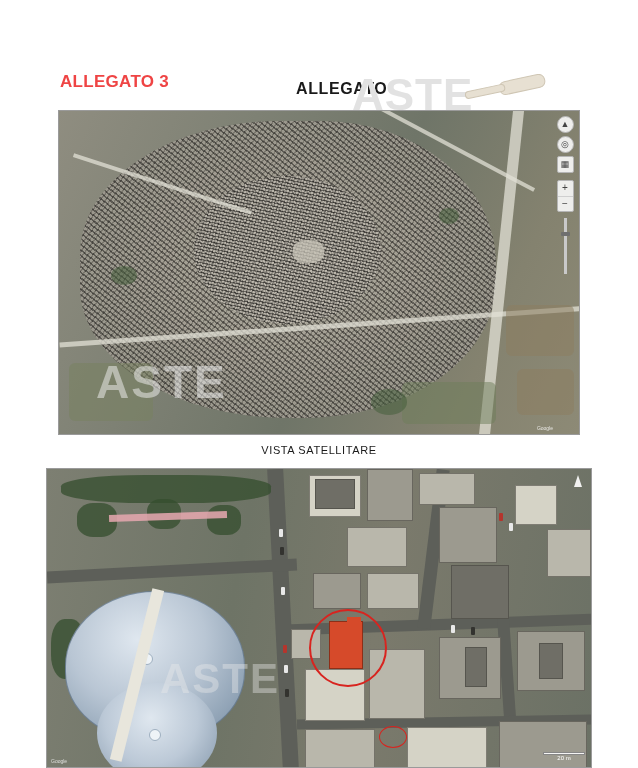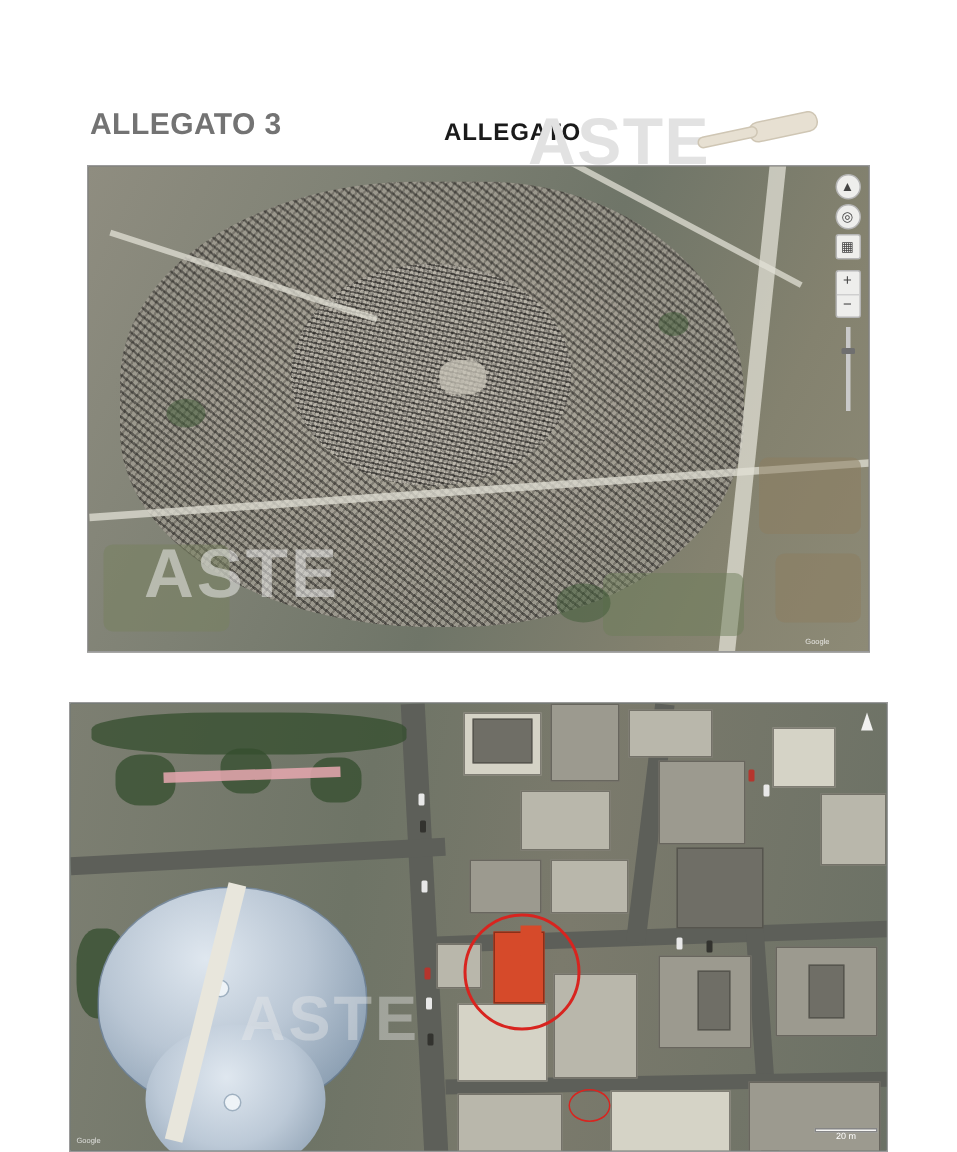--- a/index.html
+++ b/index.html
@@ -29,23 +29,23 @@
     position: absolute;
     left: 0;
     top: 72px;
     width: 638px;
     height: 36px;
   }
   .allegato {
     position: absolute;
     left: 60px;
     top: 0px;
-    font-size: 20px;
+    font-size: 17px;
     font-weight: bold;
-    color: #737373;
+    color: #ef4444;
     letter-spacing: 0.3px;
   }
   .ortofoto {
     position: absolute;
     left: 296px;
     top: 8px;
     font-size: 16px;
     font-weight: bold;
     color: #1a1a1a;
     letter-spacing: 0.6px;
@@ -459,20 +459,21 @@
       <div class="map-zoom">
         <div>+</div>
         <div>−</div>
       </div>
       <div class="map-slider"></div>
     </div>
   </div>
 
   <div class="wm-big">ASTE</div>
 
+  <div class="caption">VISTA SATELLITARE</div>
 
   <div class="figure-bottom">
     <div class="sat">
 
       <div class="street" style="left:228px;top:0;width:16px;height:300px;transform:rotate(-3deg);"></div>
       <div class="street" style="left:0;top:96px;width:250px;height:12px;transform:rotate(-3deg);"></div>
       <div class="street" style="left:244px;top:150px;width:302px;height:11px;transform:rotate(-2deg);"></div>
       <div class="street" style="left:380px;top:0;width:13px;height:160px;transform:rotate(7deg);"></div>
       <div class="street" style="left:455px;top:140px;width:12px;height:160px;transform:rotate(-4deg);"></div>
       <div class="street" style="left:250px;top:248px;width:300px;height:10px;transform:rotate(-1deg);"></div>

